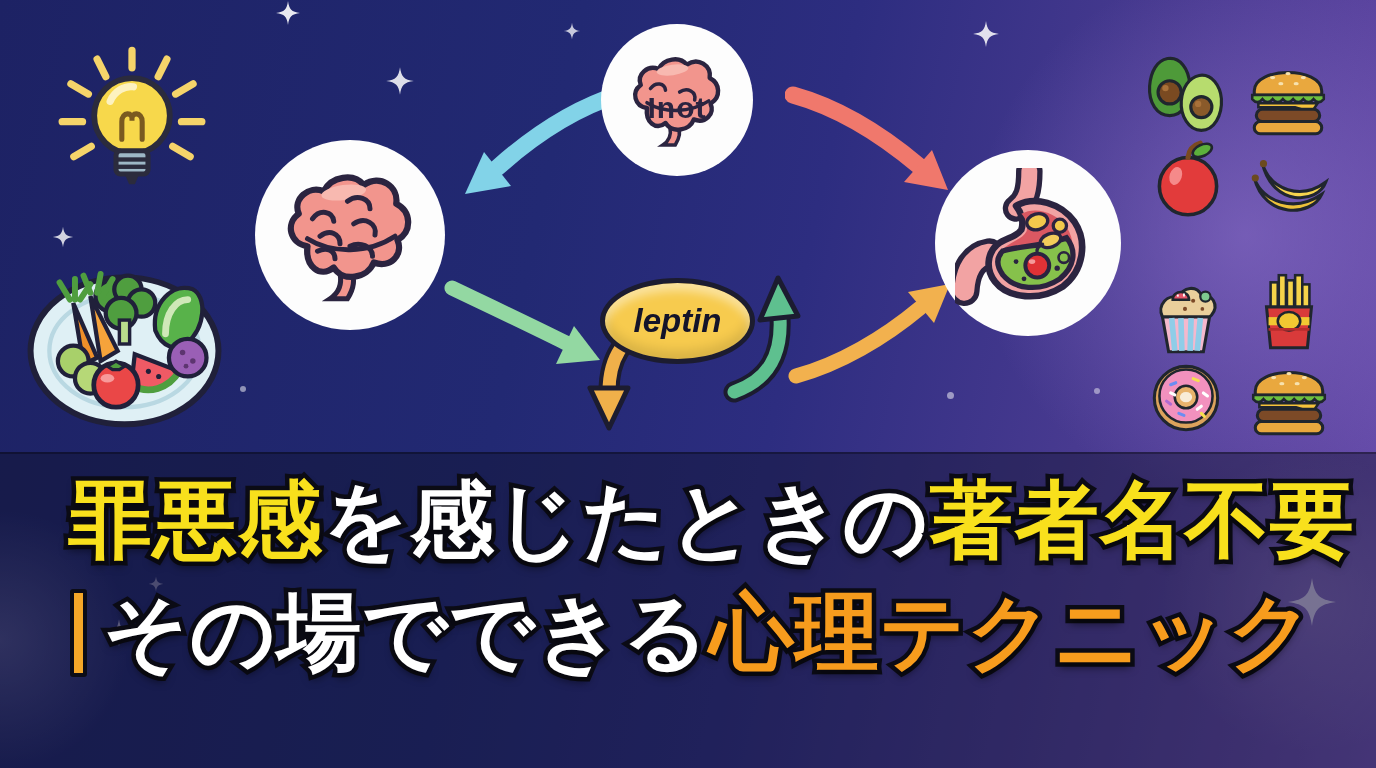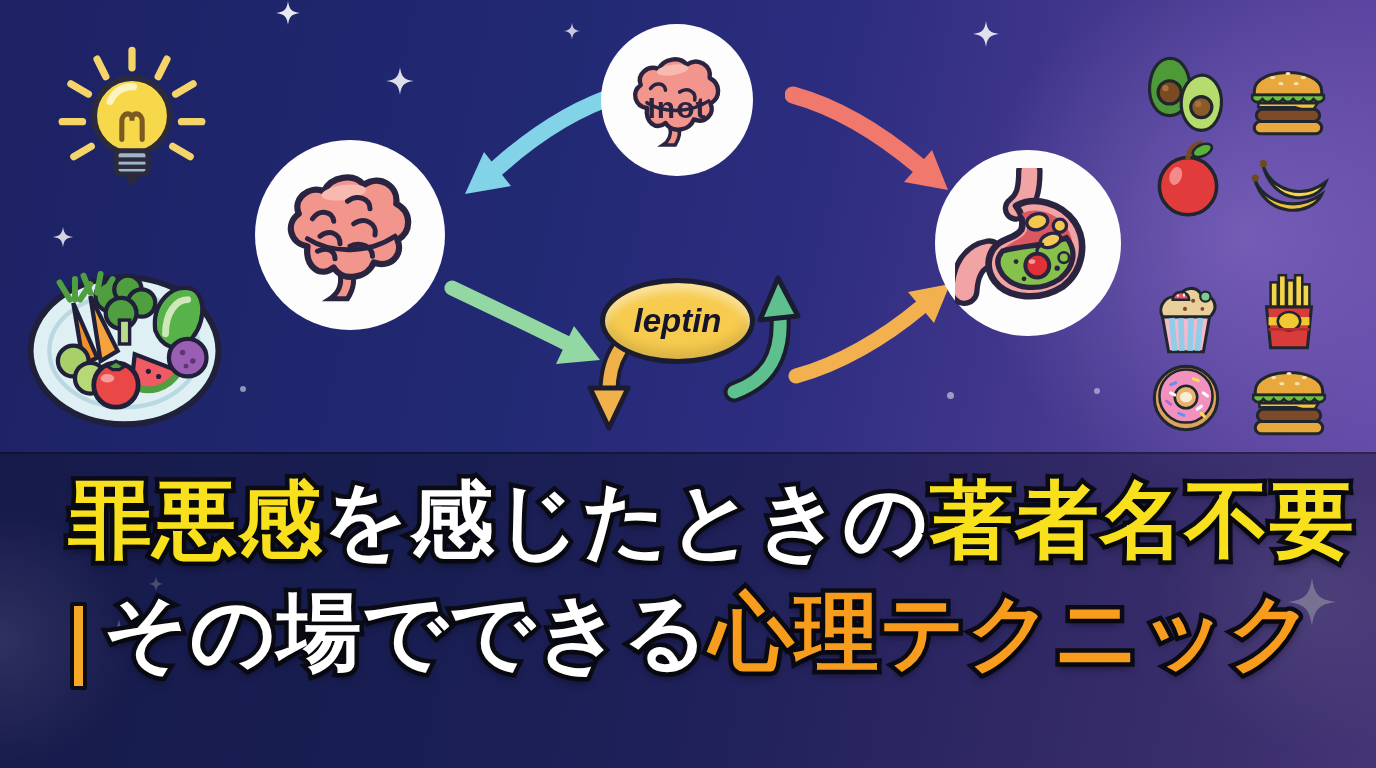--- a/index.html
+++ b/index.html
@@ -24,21 +24,21 @@
   .inot-label{position:absolute;left:0;top:44%;width:100%;text-align:center;font-weight:800;font-size:30px;color:#2b2440;letter-spacing:1px;}
   
   .band{left:0;top:452px;width:1376px;height:316px;background:rgba(12,14,36,0.40);border-top:2px solid rgba(0,0,0,0.30);}
   
   .headline{white-space:nowrap;font-weight:900;font-size:84px;letter-spacing:1px;
             -webkit-text-stroke:9px #0c0c16;paint-order:stroke fill;
             text-shadow:0 5px 9px rgba(0,0,0,0.55);}
   .hl-yellow{color:#f8e01c;}
   .hl-white{color:#ffffff;}
   .hl-orange{color:#f79c1d;}
-  .h2row{display:flex;align-items:flex-end;gap:16px;}
+  .h2row{display:flex;align-items:center;gap:16px;}
   .vbar{width:17px;height:88px;background:#f5a728;border:4px solid #0c0c16;border-radius:3px;box-sizing:border-box;}
   
   .fineprint{left:0;top:694px;width:1376px;text-align:center;font-size:24px;font-weight:700;color:#ffffff;
              line-height:30px;letter-spacing:0.3px;
              text-shadow:-2px -2px 0 #0c0c16,2px -2px 0 #0c0c16,-2px 2px 0 #0c0c16,2px 2px 0 #0c0c16,0 3px 5px rgba(0,0,0,0.6);}
   .spark{pointer-events:none;}
 </style>
 </head>
 <body>
 

